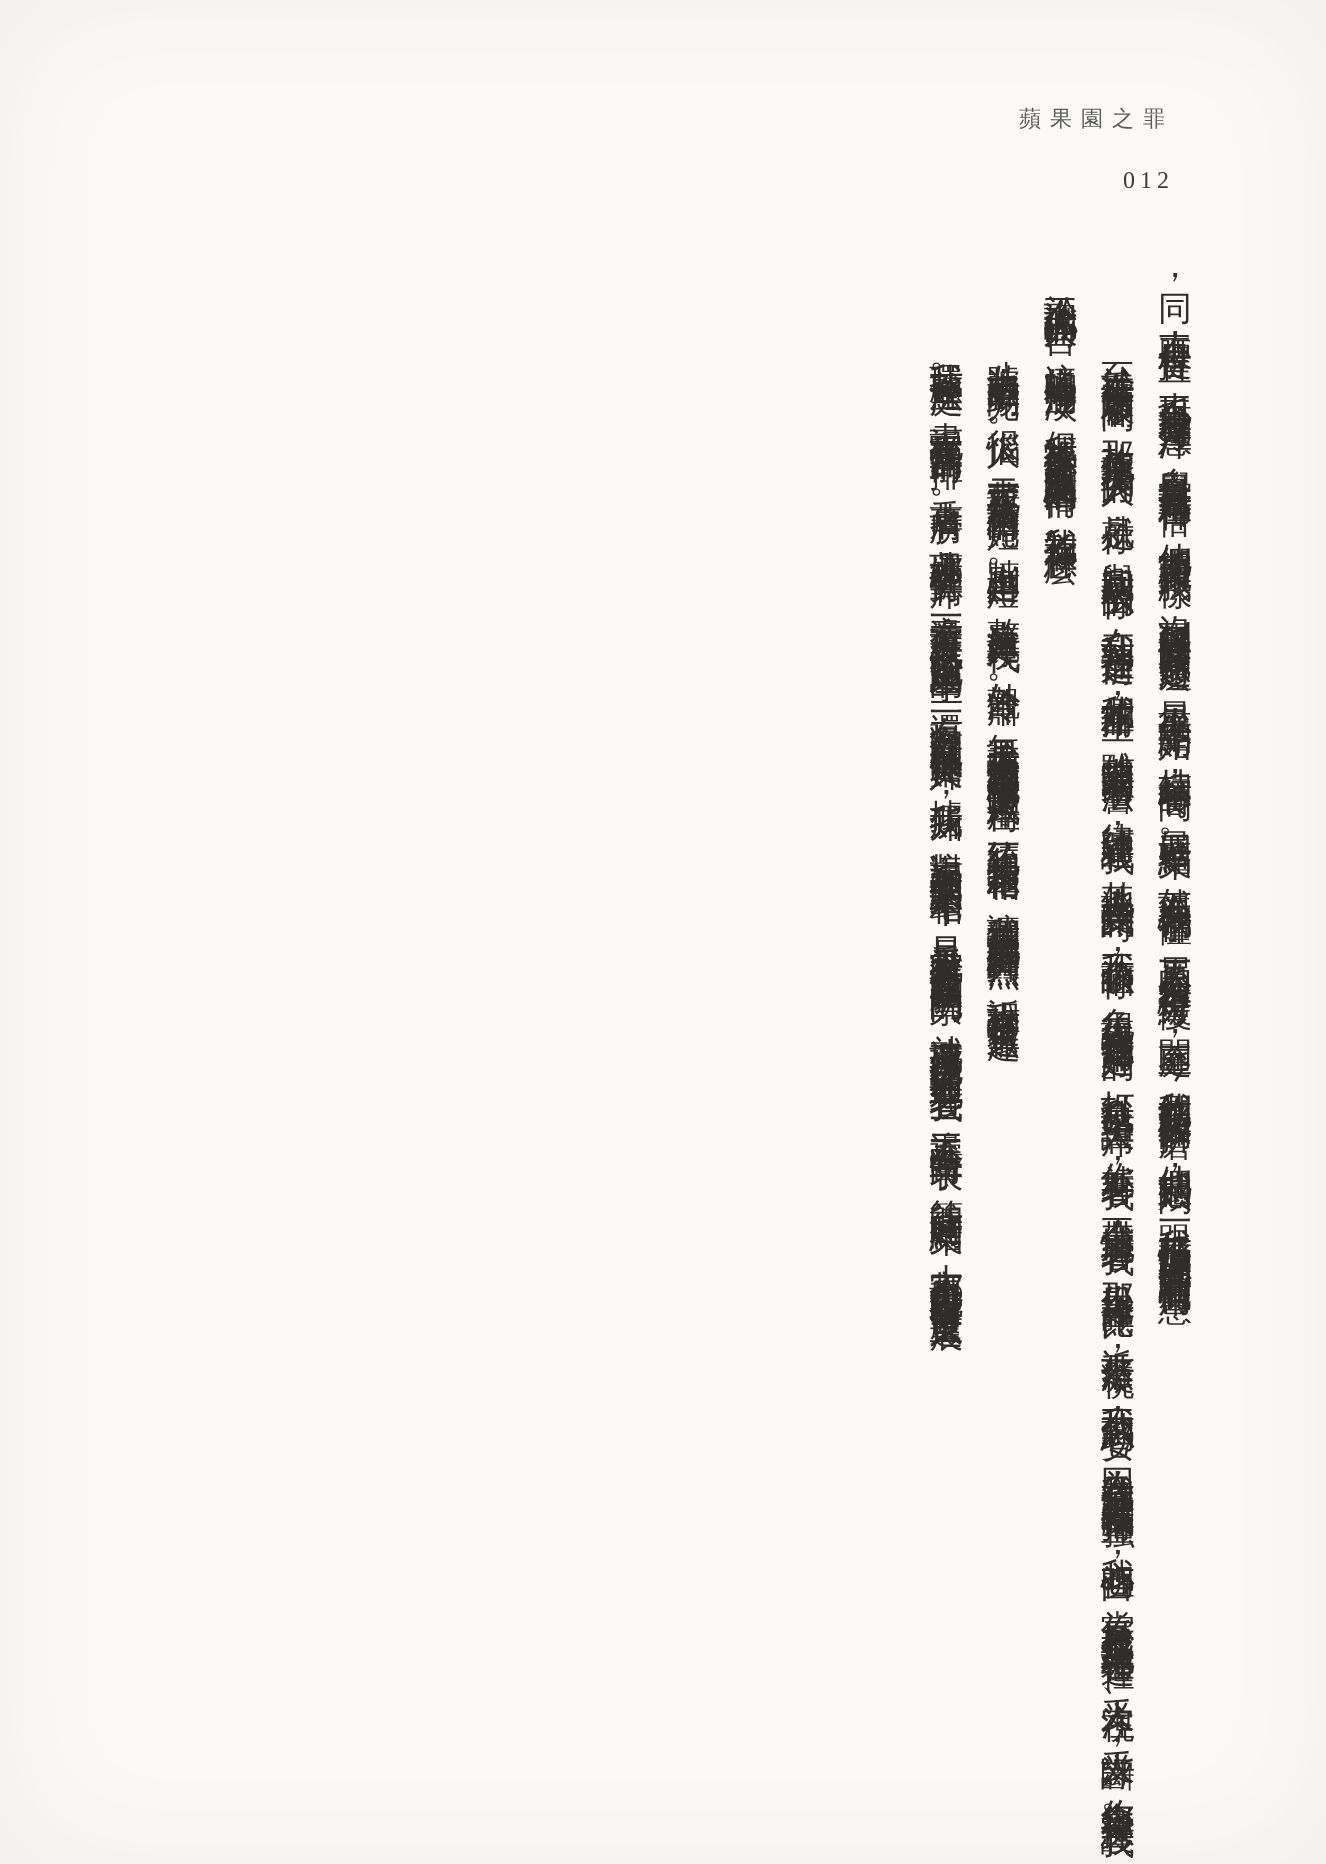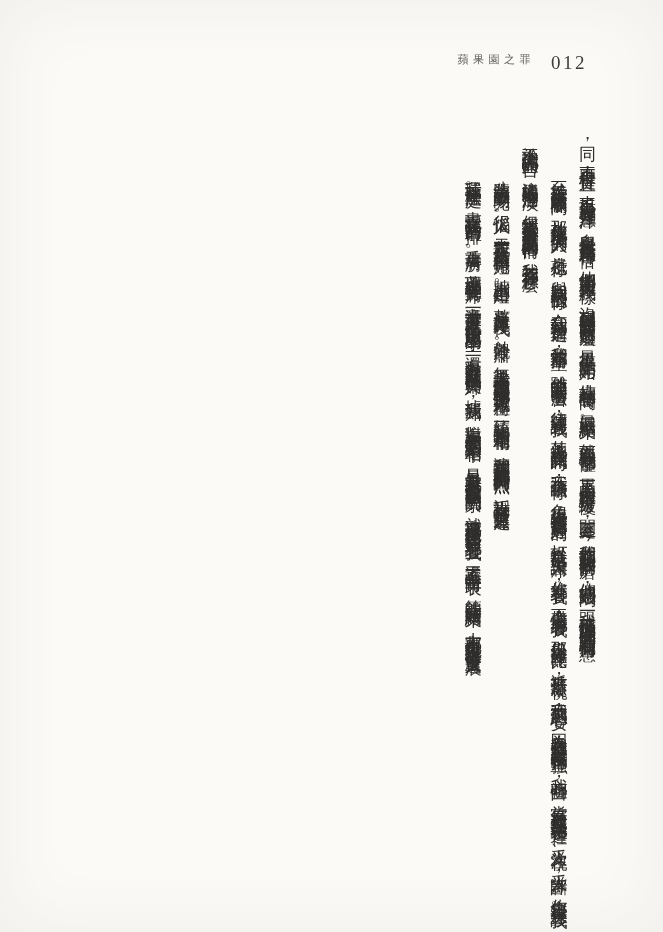--- a/index.html
+++ b/index.html
@@ -19,30 +19,31 @@
     background: #fbfaf7;
     box-shadow: inset 0 0 70px rgba(90, 85, 75, 0.07);
     font-family: "Liberation Serif", "DejaVu Serif", serif;
     color: #303030;
   }
   .running-head {
     position: absolute;
     top: 52px;
     right: 76px;
     display: flex;
-    align-items: flex-start;
+    align-items: flex-end;
     gap: 16px;
+    flex-direction: column;
   }
   .book-title {
     font-size: 11px;
     letter-spacing: 4.5px;
     color: #5a5a58;
   }
   .page-num {
-    font-size: 19px;
+    font-size: 12px;
     letter-spacing: 2.5px;
     color: #3c3c3a;
   }
   .text-block {
     position: absolute;
     top: 133px;
     right: 62px;
     height: 787px;
     writing-mode: vertical-rl;
     text-orientation: mixed;

